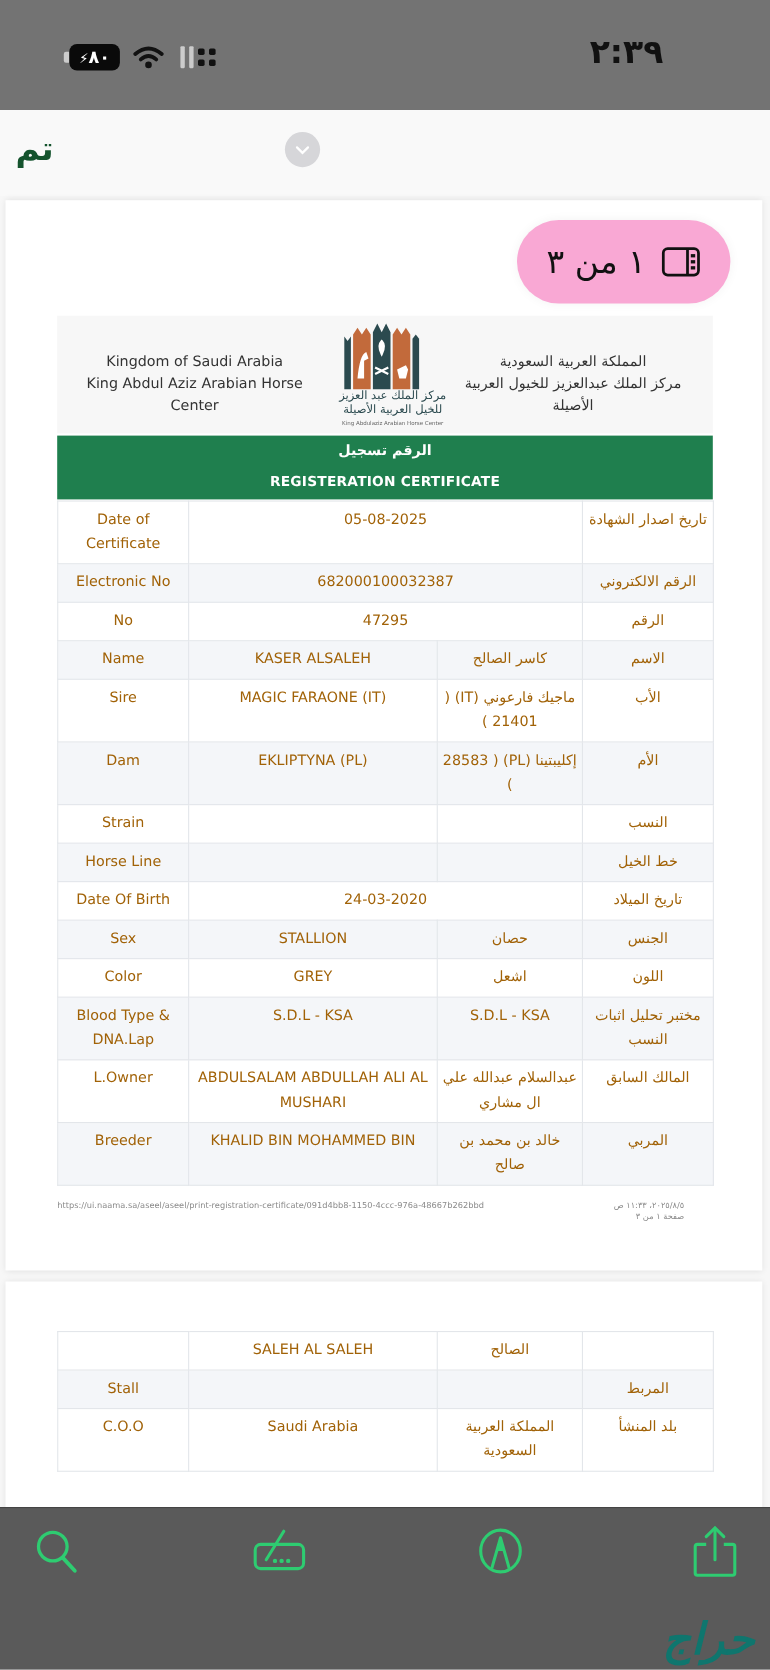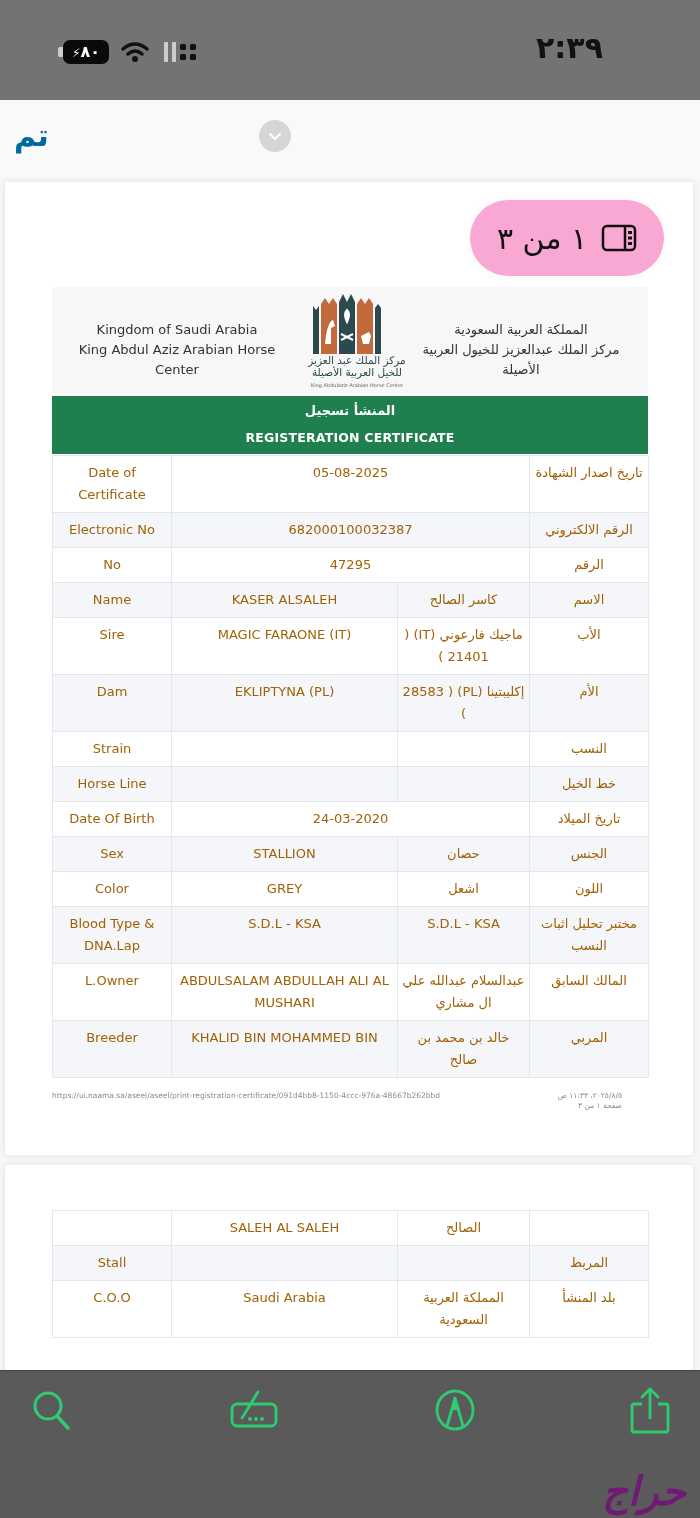--- a/index.html
+++ b/index.html
@@ -7,21 +7,21 @@
   body { background: #f7f7f7; font-family: "DejaVu Sans", "Liberation Sans", sans-serif; color: #222; position: relative; }
 
   .status-bar { position: absolute; left: 0; top: 0; width: 700px; height: 100px; background: #737373; }
   .status-time { position: absolute; right: 97px; top: 30px; font-size: 30px; font-weight: 600; color: #111; direction: rtl; }
   .battery { position: absolute; left: 63px; top: 40px; width: 46px; height: 24px; border-radius: 7px; background: #0a0a0a; color: #fff; font-size: 16px; font-weight: bold; text-align: center; line-height: 24px; }
   .battery-tip { position: absolute; left: 58px; top: 47px; width: 5px; height: 10px; background: #ccc; border-radius: 2px 0 0 2px; }
   .wifi { position: absolute; left: 120px; top: 40px; width: 30px; height: 24px; }
   .signal { position: absolute; left: 162px; top: 40px; width: 40px; height: 24px; }
 
   .nav-bar { position: absolute; left: 0; top: 100px; width: 700px; height: 78px; background: #f9f9f9; }
-  .done-button { position: absolute; left: 14px; top: 118px; font-size: 30px; font-weight: bold; color: #0369a1; cursor: pointer; }
+  .done-button { position: absolute; left: 14px; top: 118px; font-size: 30px; font-weight: bold; color: #14532d; cursor: pointer; }
   .collapse-button { position: absolute; left: 259px; top: 120px; width: 32px; height: 32px; border-radius: 50%; background: #d6d6d9; cursor: pointer; display: flex; align-items: center; justify-content: center; }
 
   .page { position: absolute; left: 5px; width: 688px; background: #fff; box-shadow: 0 0 6px rgba(0,0,0,0.10); }
   .page-1 { top: 182px; height: 973px; }
   .page-2 { top: 1165px; height: 210px; }
 
   .page-counter { position: absolute; left: 470px; top: 200px; width: 194px; height: 76px; border-radius: 38px; background: #f9a8d4; box-shadow: 0 0 10px rgba(0,0,0,0.05); display: flex; align-items: center; justify-content: center; gap: 14px; direction: rtl; cursor: pointer; }
   .page-counter-label { font-size: 30px; color: #111; }
 
   .cert-header { position: absolute; left: 52px; top: 287px; width: 596px; height: 107px; background: #f7f7f7; }
@@ -43,21 +43,21 @@
   .col-en { width: 119px; } .col-val { width: 226px; } .col-valar { width: 132px; } .col-ar { width: 119px; }
 
   .table-1 { top: 455px; }
   .table-2 { top: 1210px; }
 
   .print-url { position: absolute; left: 52px; top: 1091px; font-size: 7.5px; color: #8a8a8a; }
   .print-meta { position: absolute; right: 78px; top: 1091px; font-size: 7.5px; color: #8a8a8a; direction: rtl; line-height: 10px; }
 
   .toolbar { position: absolute; left: 0; top: 1370px; width: 700px; height: 148px; background: #5a5a5a; border-top: 1px solid #444; }
   .tool-btn { position: absolute; top: 1388px; width: 44px; height: 44px; cursor: pointer; }
-  .watermark { position: absolute; right: 14px; top: 1468px; font-size: 40px; font-weight: bold; color: #701a75; direction: rtl; font-style: italic; letter-spacing: -2px; }
+  .watermark { position: absolute; right: 14px; top: 1468px; font-size: 40px; font-weight: bold; color: #0f766e; direction: rtl; font-style: italic; letter-spacing: -2px; }
 </style>
 </head>
 <body>
 
 <div class="status-bar">
   <div class="battery-tip"></div>
   <div class="battery"><span style="font-size:12px">⚡</span><span>٨٠</span></div>
   <svg class="wifi" viewBox="0 0 30 24">
     <path d="M3 9 Q15 -1 27 9" stroke="#111" stroke-width="3.5" fill="none" stroke-linecap="round"></path>
     <path d="M8 14 Q15 8 22 14" stroke="#111" stroke-width="3.5" fill="none" stroke-linecap="round"></path>
@@ -118,21 +118,21 @@
     </div>
     <div class="logo-text-en">King Abdulaziz Arabian Horse Center</div>
   </div>
   <div class="hdr-ar">
     <div>المملكة العربية السعودية</div>
     <div>مركز الملك عبدالعزيز للخيول العربية الأصيلة</div>
   </div>
 </div>
 
 <div class="green-banner">
-  <div class="banner-ar">المنشأ تسجيل</div>
+  <div class="banner-ar">الرقم تسجيل</div>
   <div class="banner-en">REGISTERATION CERTIFICATE</div>
 </div>
 
 <table class="cert table-1">
   <colgroup>
       <col class="col-en">
       <col class="col-val">
       <col class="col-valar">
       <col class="col-ar">
     </colgroup>

